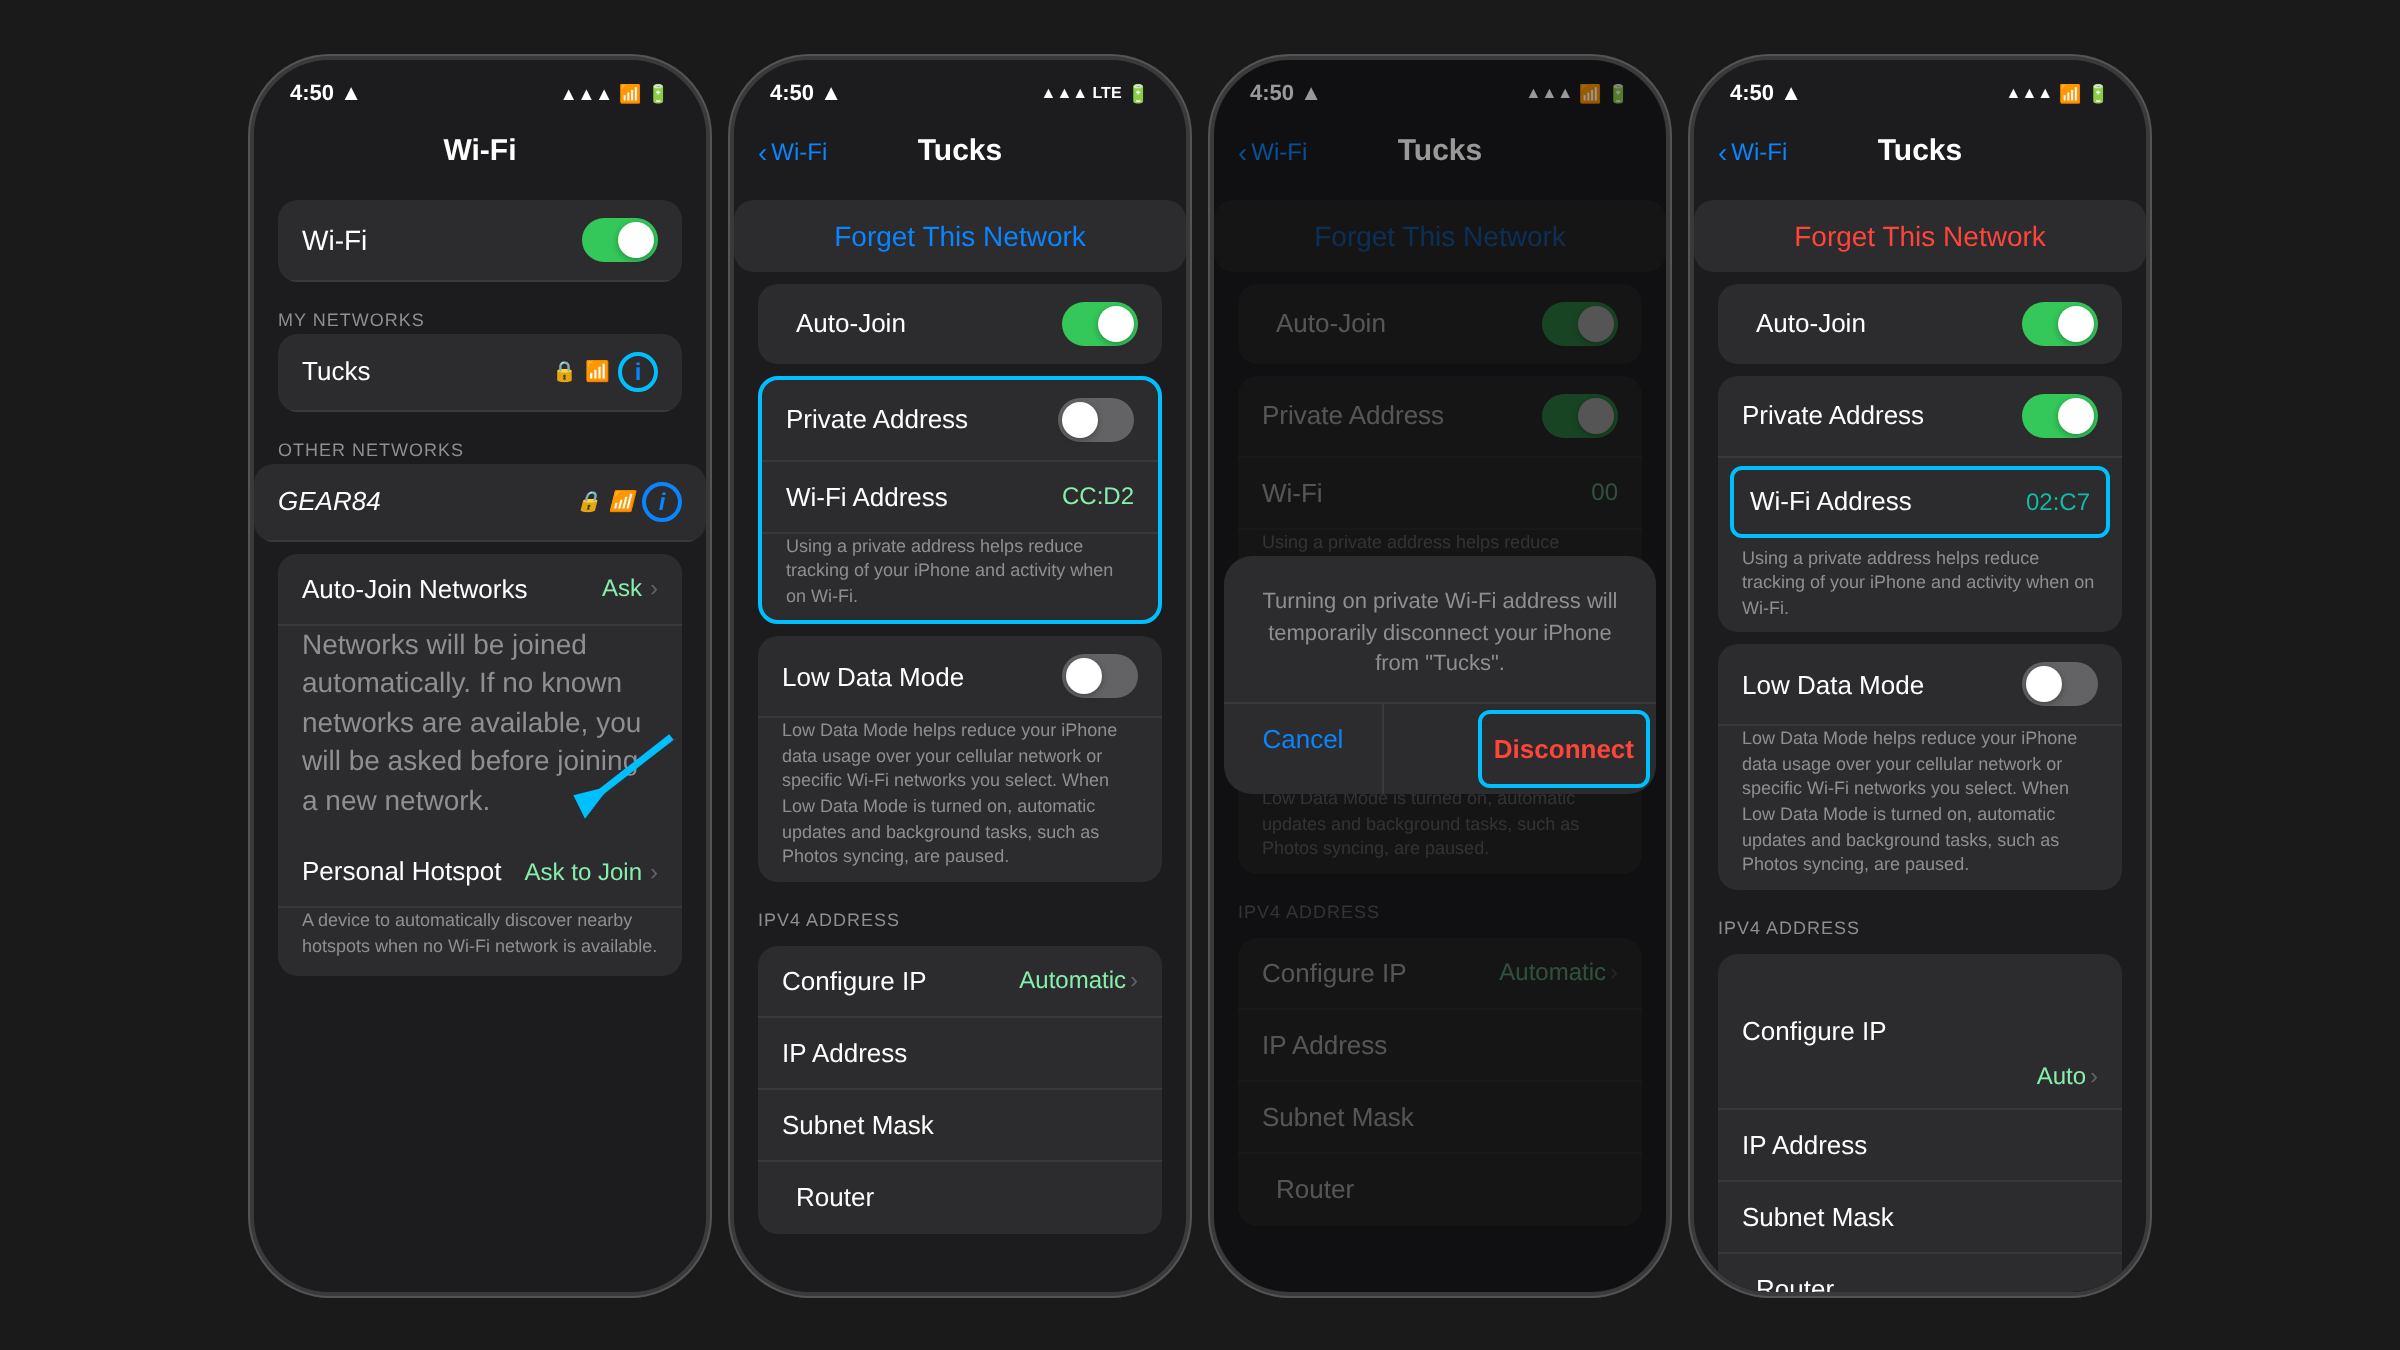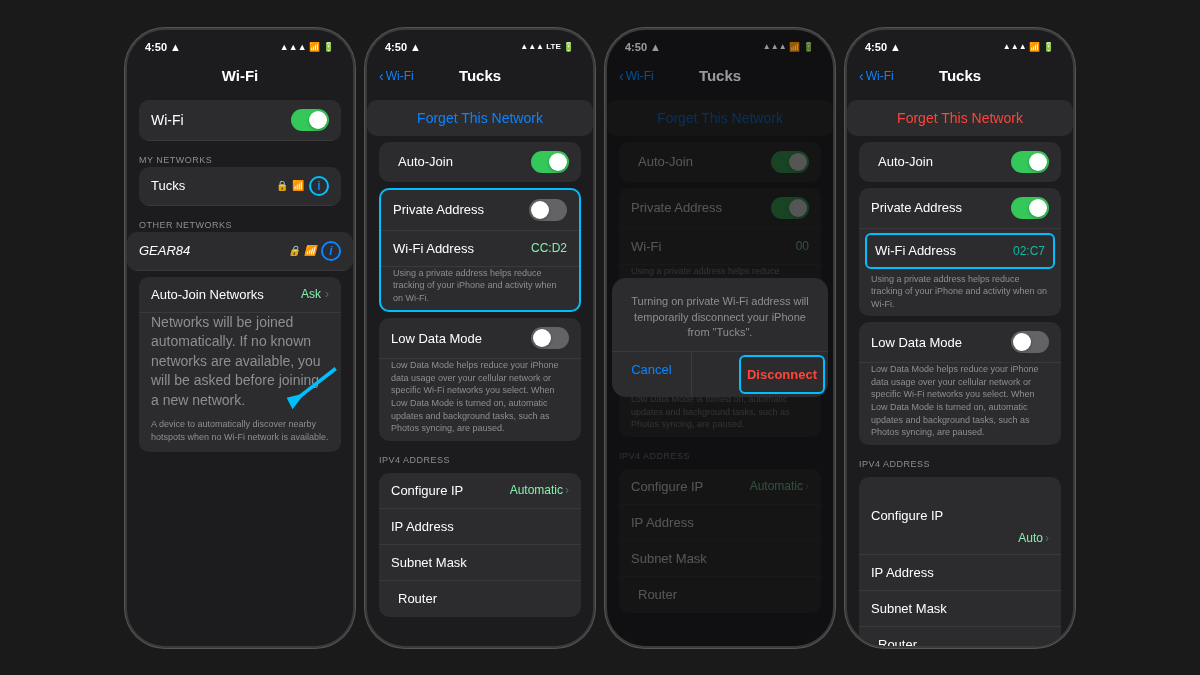--- a/index.html
+++ b/index.html
@@ -314,20 +314,27 @@
       <div class="wifi-row">
         <span class="wifi-row-label">Auto-Join Networks</span>
         <div style="display:flex; align-items:center; gap:4px;">
           <span class="row-value">Ask</span>
           <span class="chevron">›</span>
         </div>
       </div>
       <div style="font-size:14px; color:#8e8e93; padding: 0 12px 8px; line-height:1.4;">
         Networks will be joined automatically. If no known networks are available, you will be asked before joining a new network.
       </div>
+      <div class="wifi-row">
+        <span class="wifi-row-label">Personal Hotspot</span>
+        <div style="display:flex; align-items:center; gap:4px;">
+          <span class="row-value">Ask to Join</span>
+          <span class="chevron">›</span>
+        </div>
+      </div>
       <div style="font-size:9px; color:#8e8e93; padding: 0 12px 8px; line-height:1.4;">
         A device to automatically discover nearby hotspots when no Wi-Fi network is available.
       </div>
     </div>
 
     <svg class="cyan-arrow" viewBox="0 0 60 50" style="position:absolute; bottom:230px; right:8px; width:70px; height:60px;">
       <path d="M55 10 L20 35 L28 28 L15 45 L10 35 L22 32 L55 10" fill="#00bfff" stroke="none"></path>
       <line x1="20" y1="35" x2="52" y2="10" stroke="#00bfff" stroke-width="3" fill="none"></line>
     </svg>
   </div>

